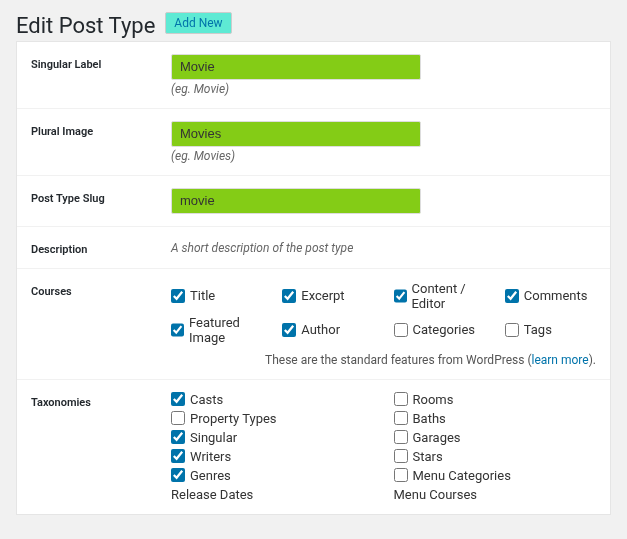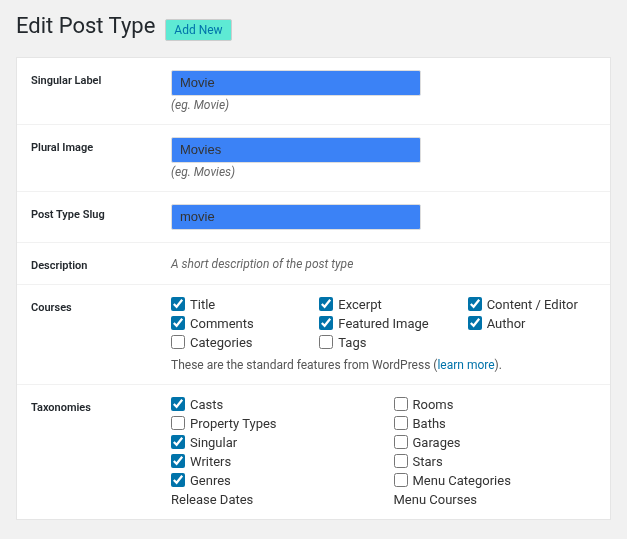--- a/index.html
+++ b/index.html
@@ -10,23 +10,22 @@
       color: #333;
       width: 627px;
       min-height: 539px;
     }
     .page-wrapper {
       background: #f1f1f1;
       padding: 12px 16px;
     }
     .page-header {
       display: flex;
-      align-items: flex-end;
+      align-items: flex-start;
       gap: 10px;
-      margin-bottom: 16px;
     }
     .page-title {
       font-size: 22px;
       font-weight: 400;
       color: #23282d;
       line-height: 1.3;
     }
     .add-new-btn {
       background: #5eead4;
       border: 1px solid #ccc;
@@ -62,51 +61,52 @@
     .form-content {
       flex: 1;
     }
     .text-input {
       width: 250px;
       border: 1px solid #ddd;
       border-radius: 2px;
       padding: 4px 8px;
       font-size: 13px;
       color: #333;
-      background: #3b82f6;
+      background: #84cc16;
       height: 26px;
     }
     .hint-text {
       font-size: 12px;
       color: #666;
       font-style: italic;
       margin-top: 2px;
     }
     .checkboxes-grid {
       display: grid;
-      grid-template-columns: 1fr 1fr 1fr;
+      grid-template-columns: 1fr 1fr 1fr 1fr;
       gap: 4px 20px;
     }
     .checkbox-item {
       display: flex;
       align-items: center;
       gap: 5px;
       font-size: 13px;
       color: #333;
     }
     .checkbox-item input[type="checkbox"] {
       width: 14px;
       height: 14px;
       cursor: pointer;
       accent-color: #0073aa;
     }
     .note-text {
       margin-top: 8px;
       font-size: 12px;
       color: #555;
+      text-align: right;
     }
     .note-text a, .footer-note a {
       color: #0073aa;
       text-decoration: none;
     }
     .taxonomies-grid {
       display: grid;
       grid-template-columns: 1fr 1fr;
       gap: 4px 20px;
     }

